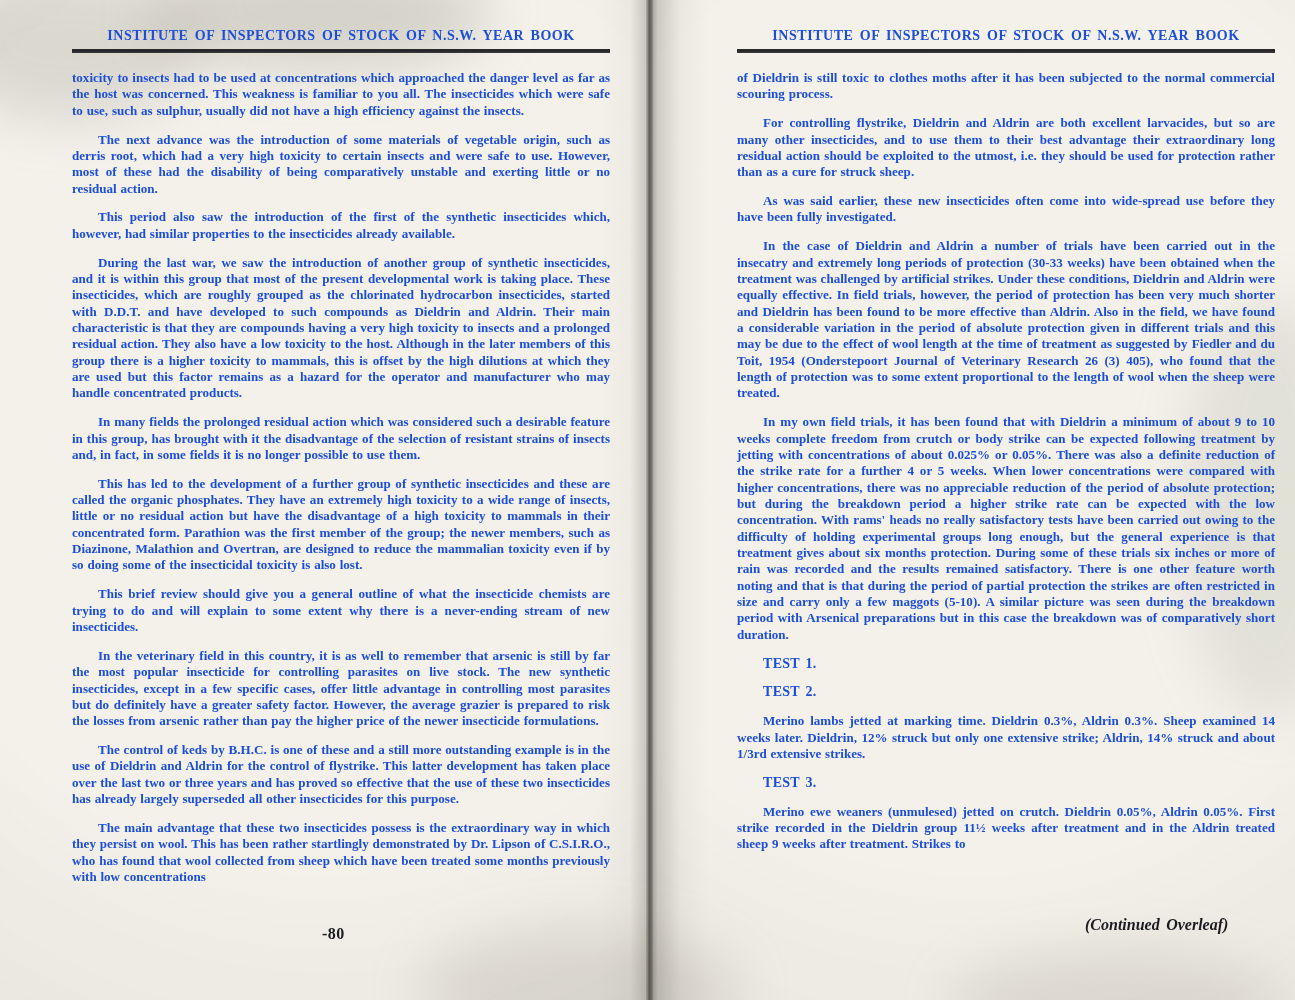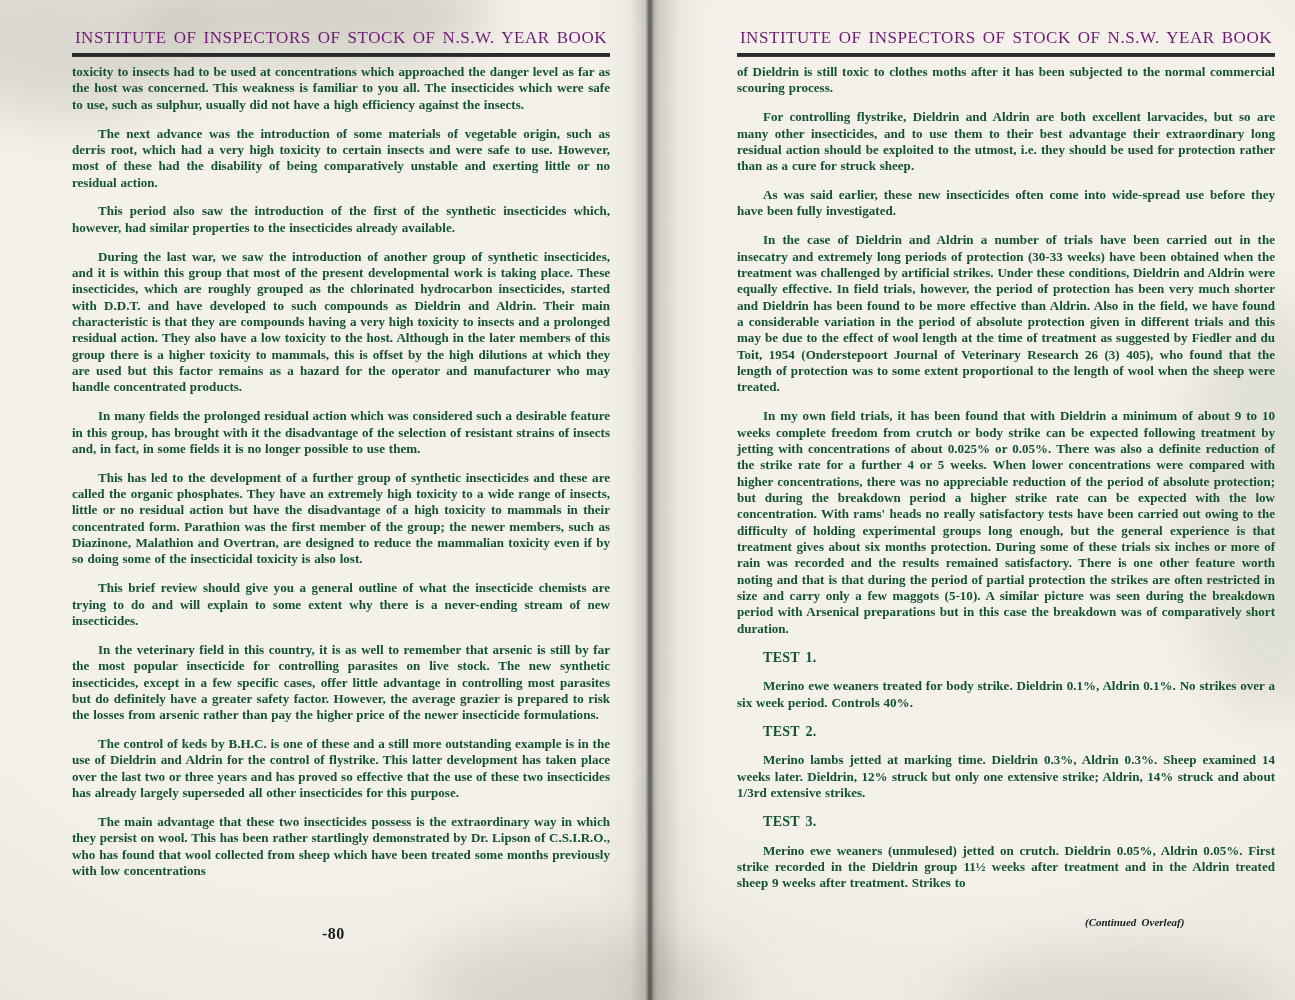--- a/index.html
+++ b/index.html
@@ -96,47 +96,47 @@
     position: absolute;
     top: 28px;
     width: 538px;
     color: #16161a;
   }
   .page-left  .col { left: 72px; }
   .page-right .col { left: 85px; }
 
   .running-head {
     font-family: "Liberation Serif", "DejaVu Serif", serif;
-    font-weight: normal;
-    font-size: 17px;
+    font-weight: bold;
+    font-size: 14px;
     letter-spacing: 0.55px;
     word-spacing: 2.2px;
     text-align: center;
-    color: #701a75;
+    color: #1d4ed8;
     white-space: nowrap;
     transform: scaleX(1.0);
   }
 
   .head-rule {
     margin-top: 5px;
     height: 3px;
     background: #1a1a1d;
     border-bottom: 1px solid #2b2b2f;
     opacity: .92;
   }
 
   .body {
-    margin-top: 7px;
+    margin-top: 17px;
     font-size: 13.05px;
     line-height: 16.35px;
     text-align: justify;
     text-justify: inter-word;
     word-spacing: 0.55px;
     font-weight: bold;
-    color: #14532d;
+    color: #1d4ed8;
   }
 
   .body p {
     margin: 0 0 12.5px 0;
     text-indent: 26px;
   }
   .body p.noindent { text-indent: 0; }
 
   .test-head {
     margin: 0 0 11px 0;
@@ -157,21 +157,21 @@
     letter-spacing: .4px;
   }
   .folio-left  { left: 322px; top: 925px; }
 
   .continued {
     position: absolute;
     left: 1085px;
     top: 916px;
     font-style: italic;
     font-weight: bold;
-    font-size: 11px;
+    font-size: 16px;
     word-spacing: 2.5px;
     color: #1b1b1f;
   }
 </style>
 </head>
 <body>
 
 <div id="scan">
 
   <div class="leaf leaf-left"></div>
@@ -217,21 +217,20 @@
       <div class="head-rule"></div>
 
       <div class="body">
         <p class="noindent">of Dieldrin is still toxic to clothes moths after it has been subjected to the normal commercial scouring process.</p>
         <p>For controlling flystrike, Dieldrin and Aldrin are both excellent larvacides, but so are many other insecticides, and to use them to their best advantage their extraordinary long residual action should be exploited to the utmost, i.e. they should be used for protection rather than as a cure for struck sheep.</p>
         <p>As was said earlier, these new insecticides often come into wide-spread use before they have been fully investigated.</p>
         <p>In the case of Dieldrin and Aldrin a number of trials have been carried out in the insecatry and extremely long periods of protection (30-33 weeks) have been obtained when the treatment was challenged by artificial strikes. Under these conditions, Dieldrin and Aldrin were equally effective. In field trials, however, the period of protection has been very much shorter and Dieldrin has been found to be more effective than Aldrin. Also in the field, we have found a considerable variation in the period of absolute protection given in different trials and this may be due to the effect of wool length at the time of treatment as suggested by Fiedler and du Toit, 1954 (Onderstepoort Journal of Veterinary Research 26 (3) 405), who found that the length of protection was to some extent proportional to the length of wool when the sheep were treated.</p>
         <p>In my own field trials, it has been found that with Dieldrin a minimum of about 9 to 10 weeks complete freedom from crutch or body strike can be expected following treatment by jetting with concentrations of about 0.025% or 0.05%. There was also a definite reduction of the strike rate for a further 4 or 5 weeks. When lower concentrations were compared with higher concentrations, there was no appreciable reduction of the period of absolute protection; but during the breakdown period a higher strike rate can be expected with the low concentration. With rams' heads no really satisfactory tests have been carried out owing to the difficulty of holding experimental groups long enough, but the general experience is that treatment gives about six months protection. During some of these trials six inches or more of rain was recorded and the results remained satisfactory. There is one other feature worth noting and that is that during the period of partial protection the strikes are often restricted in size and carry only a few maggots (5-10). A similar picture was seen during the breakdown period with Arsenical preparations but in this case the breakdown was of comparatively short duration.</p>
 
         <p class="test-head gap-before">TEST 1.</p>
-        <p>Merino ewe weaners treated for body strike. Dieldrin 0.1%, Aldrin 0.1%. No strikes over a six week period. Controls 40%.</p>
 
         <p class="test-head gap-before">TEST 2.</p>
         <p>Merino lambs jetted at marking time. Dieldrin 0.3%, Aldrin 0.3%. Sheep examined 14 weeks later. Dieldrin, 12% struck but only one extensive strike; Aldrin, 14% struck and about 1/3rd extensive strikes.</p>
 
         <p class="test-head gap-before">TEST 3.</p>
         <p>Merino ewe weaners (unmulesed) jetted on crutch. Dieldrin 0.05%, Aldrin 0.05%. First strike recorded in the Dieldrin group 11½ weeks after treatment and in the Aldrin treated sheep 9 weeks after treatment. Strikes to</p>
       </div>
 
     </div>
 

